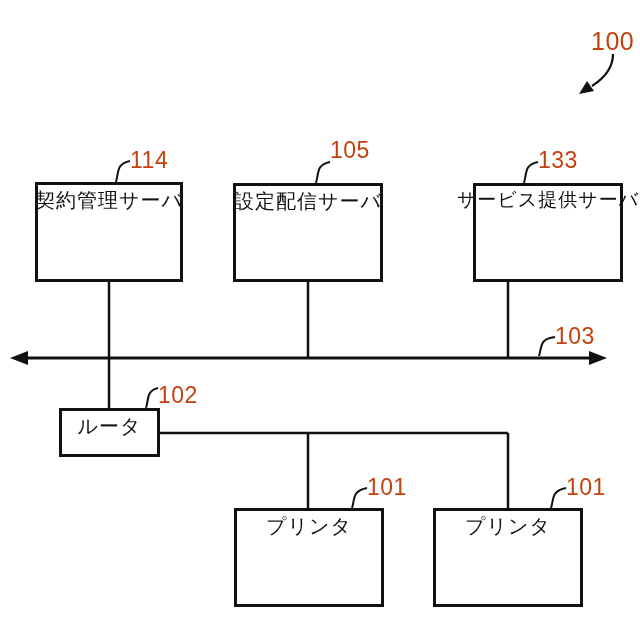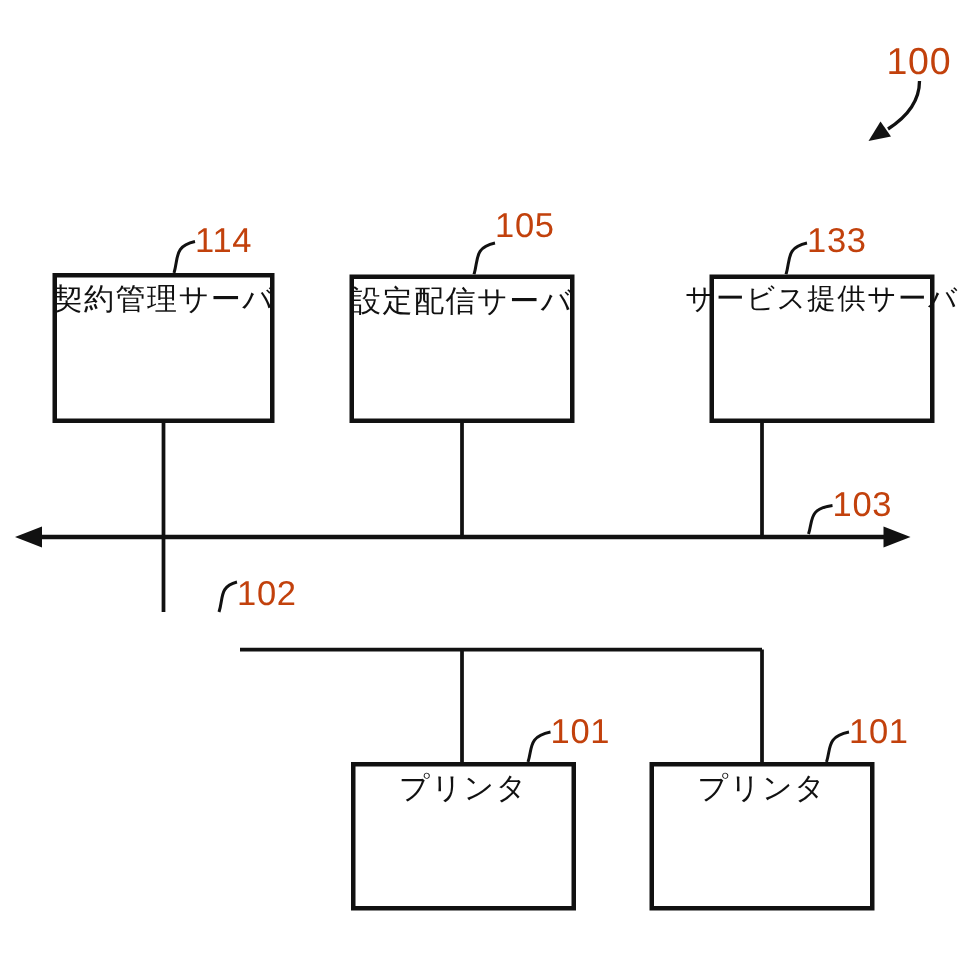--- a/index.html
+++ b/index.html
@@ -108,20 +108,23 @@
   <div class="node node-105">
     <span>設定配信</span>
     <span>サーバ</span>
   </div>
 
   <div class="node node-106">
     <span>サービス提供</span>
     <span>サーバ</span>
   </div>
 
+  <div class="node node-102">
+    <span>ルータ</span>
+  </div>
 
   <div class="node node-101a">
     <span>プリンタ</span>
   </div>
 
   <div class="node node-101b">
     <span>プリンタ</span>
   </div>
 
 </div>

